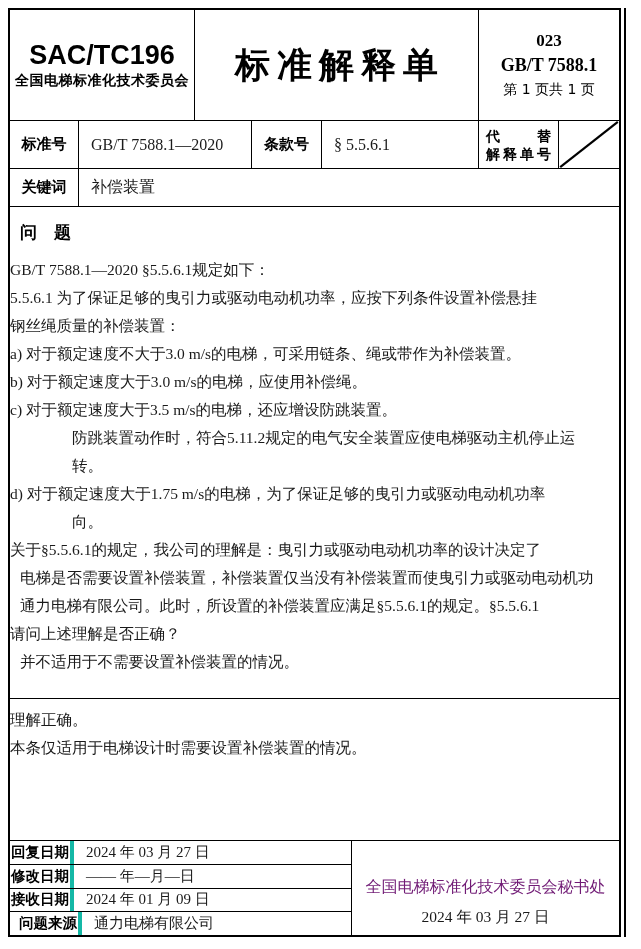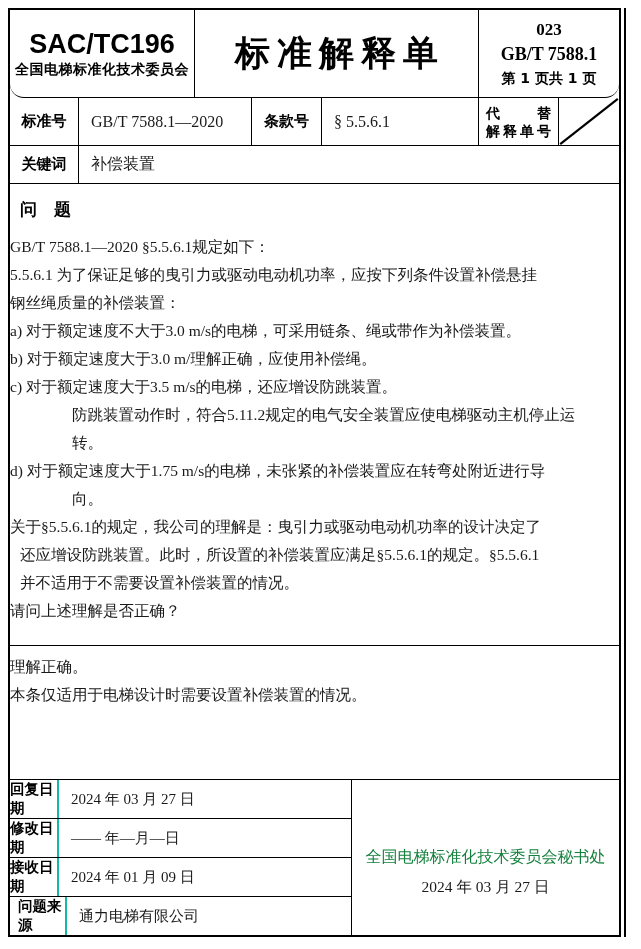--- a/index.html
+++ b/index.html
@@ -14,30 +14,30 @@
     display:flex;flex-direction:column;
   }
   
   .right-dbl{position:absolute;left:624px;top:8px;width:2px;height:929px;background:#000;}
 
   .row{display:flex;flex-direction:row;border-bottom:1px solid #000;box-sizing:border-box;flex:0 0 auto;}
   .cell{box-sizing:border-box;border-right:1px solid #000;overflow:hidden;}
   .cell.last{border-right:none;}
 
   
-  .hdr{height:88px;border-radius:14px;}
+  .hdr{height:111px;}
   .org{width:185px;display:flex;flex-direction:column;align-items:center;justify-content:center;}
   .org-code{font-family:"Liberation Sans","DejaVu Sans",sans-serif;font-weight:bold;font-size:27px;line-height:30px;color:#000;}
   .org-name{font-family:"DejaVu Sans","Liberation Sans",sans-serif;font-weight:bold;font-size:14px;line-height:20px;color:#000;letter-spacing:0.5px;}
   .ttl{width:284px;display:flex;align-items:center;justify-content:center;}
   .doc-title{font-family:"DejaVu Sans","Liberation Sans",sans-serif;font-weight:bold;font-size:35px;color:#000;letter-spacing:7px;text-indent:7px;}
   .docinfo{flex:1;display:flex;flex-direction:column;align-items:center;justify-content:center;gap:2px;}
   .doc-number{font-family:"Liberation Serif","DejaVu Serif",serif;font-weight:bold;font-size:17px;line-height:22px;color:#000;}
   .doc-standard{font-family:"Liberation Serif","DejaVu Serif",serif;font-weight:bold;font-size:18px;line-height:23px;color:#000;}
-  .page-info{font-family:"DejaVu Sans","Liberation Sans",sans-serif;font-weight:bold;font-size:14px;line-height:21px;color:#000;}
+  .page-info{font-family:"DejaVu Sans","Liberation Sans",sans-serif;font-weight:normal;font-size:14px;line-height:21px;color:#000;}
 
   
   .meta{height:48px;}
   .kw{height:38px;}
   .lab{
     font-family:"DejaVu Sans","Liberation Sans",sans-serif;font-weight:bold;font-size:15px;color:#000;
     display:flex;align-items:center;justify-content:center;
   }
   .val{display:flex;align-items:center;padding-left:12px;font-size:16px;color:#1a1a1a;}
   .w-lab1{width:69px;}
@@ -70,27 +70,27 @@
   .ind0{padding-left:10px;}
   .ind1{}
   .ind2{padding-left:62px;}
 
   
   .footer{flex:1;display:flex;flex-direction:row;}
   .f-left{width:342px;display:flex;flex-direction:column;border-right:1px solid #000;box-sizing:border-box;}
   .f-row{flex:1;display:flex;flex-direction:row;border-bottom:1px solid #000;box-sizing:border-box;}
   .f-row:last-child{border-bottom:none;padding-left:8px;}
   .f-lab{
-    width:49px;border-right:2px solid #14b8a6;box-sizing:border-box;
+    width:64px;border-right:4px solid #14b8a6;box-sizing:border-box;
     font-family:"DejaVu Sans","Liberation Sans",sans-serif;font-weight:bold;font-size:14.5px;color:#000;
     display:flex;align-items:center;justify-content:center;
   }
   .f-val{flex:1;display:flex;align-items:center;padding-left:12px;font-size:15px;color:#1a1a1a;white-space:nowrap;overflow:hidden;}
   .f-right{flex:1;display:flex;flex-direction:column;align-items:center;justify-content:center;padding-top:28px;gap:8px;}
-  .secretariat{font-size:16px;color:#15803d;line-height:22px;white-space:nowrap;}
+  .secretariat{font-size:16px;color:#701a75;line-height:22px;white-space:nowrap;}
   .secretariat-date{font-size:15.5px;color:#1a1a1a;line-height:22px;white-space:nowrap;}
 </style>
 </head>
 <body>
 
 <div class="sheet">
 
   <div class="row hdr">
     <div class="cell org">
       <div class="org-code">SAC/TC196</div>
@@ -127,30 +127,31 @@
     <div class="cell last val" style="flex:1;">补偿装置</div>
   </div>
 
   <div class="section q-sec">
     <div class="sec-heading">问　题</div>
     <div class="body-lines">
       <div class="ln ind1">GB/T 7588.1—2020 §5.5.6.1规定如下：</div>
       <div class="ln ind1">5.5.6.1 为了保证足够的曳引力或驱动电动机功率，应按下列条件设置补偿悬挂</div>
       <div class="ln ind1">钢丝绳质量的补偿装置：</div>
       <div class="ln ind1">a) 对于额定速度不大于3.0 m/s的电梯，可采用链条、绳或带作为补偿装置。</div>
-      <div class="ln ind1">b) 对于额定速度大于3.0 m/理解正确，应使用补偿绳。</div>
+      <div class="ln ind1">b) 对于额定速度大于3.0 m/s的电梯，应使用补偿绳。</div>
       <div class="ln ind1">c) 对于额定速度大于3.5 m/s的电梯，还应增设防跳装置。</div>
       <div class="ln ind2">防跳装置动作时，符合5.11.2规定的电气安全装置应使电梯驱动主机停止运</div>
       <div class="ln ind2">转。</div>
-      <div class="ln ind1">d) 对于额定速度大于1.75 m/s的电梯，未张紧的补偿装置应在转弯处附近进行导</div>
+      <div class="ln ind1">d) 对于额定速度大于1.75 m/s的电梯，为了保证足够的曳引力或驱动电动机功率</div>
       <div class="ln ind2">向。</div>
       <div class="ln ind1">关于§5.5.6.1的规定，我公司的理解是：曳引力或驱动电动机功率的设计决定了</div>
-      <div class="ln ind0">还应增设防跳装置。此时，所设置的补偿装置应满足§5.5.6.1的规定。§5.5.6.1</div>
+      <div class="ln ind0">电梯是否需要设置补偿装置，补偿装置仅当没有补偿装置而使曳引力或驱动电动机功</div>
+      <div class="ln ind0">通力电梯有限公司。此时，所设置的补偿装置应满足§5.5.6.1的规定。§5.5.6.1</div>
+      <div class="ln ind1">请问上述理解是否正确？</div>
       <div class="ln ind0">并不适用于不需要设置补偿装置的情况。</div>
-      <div class="ln ind1">请问上述理解是否正确？</div>
     </div>
   </div>
 
   <div class="section i-sec">
     <div class="body-lines">
       <div class="ln ind1">理解正确。</div>
       <div class="ln ind1">本条仅适用于电梯设计时需要设置补偿装置的情况。</div>
     </div>
   </div>
 

